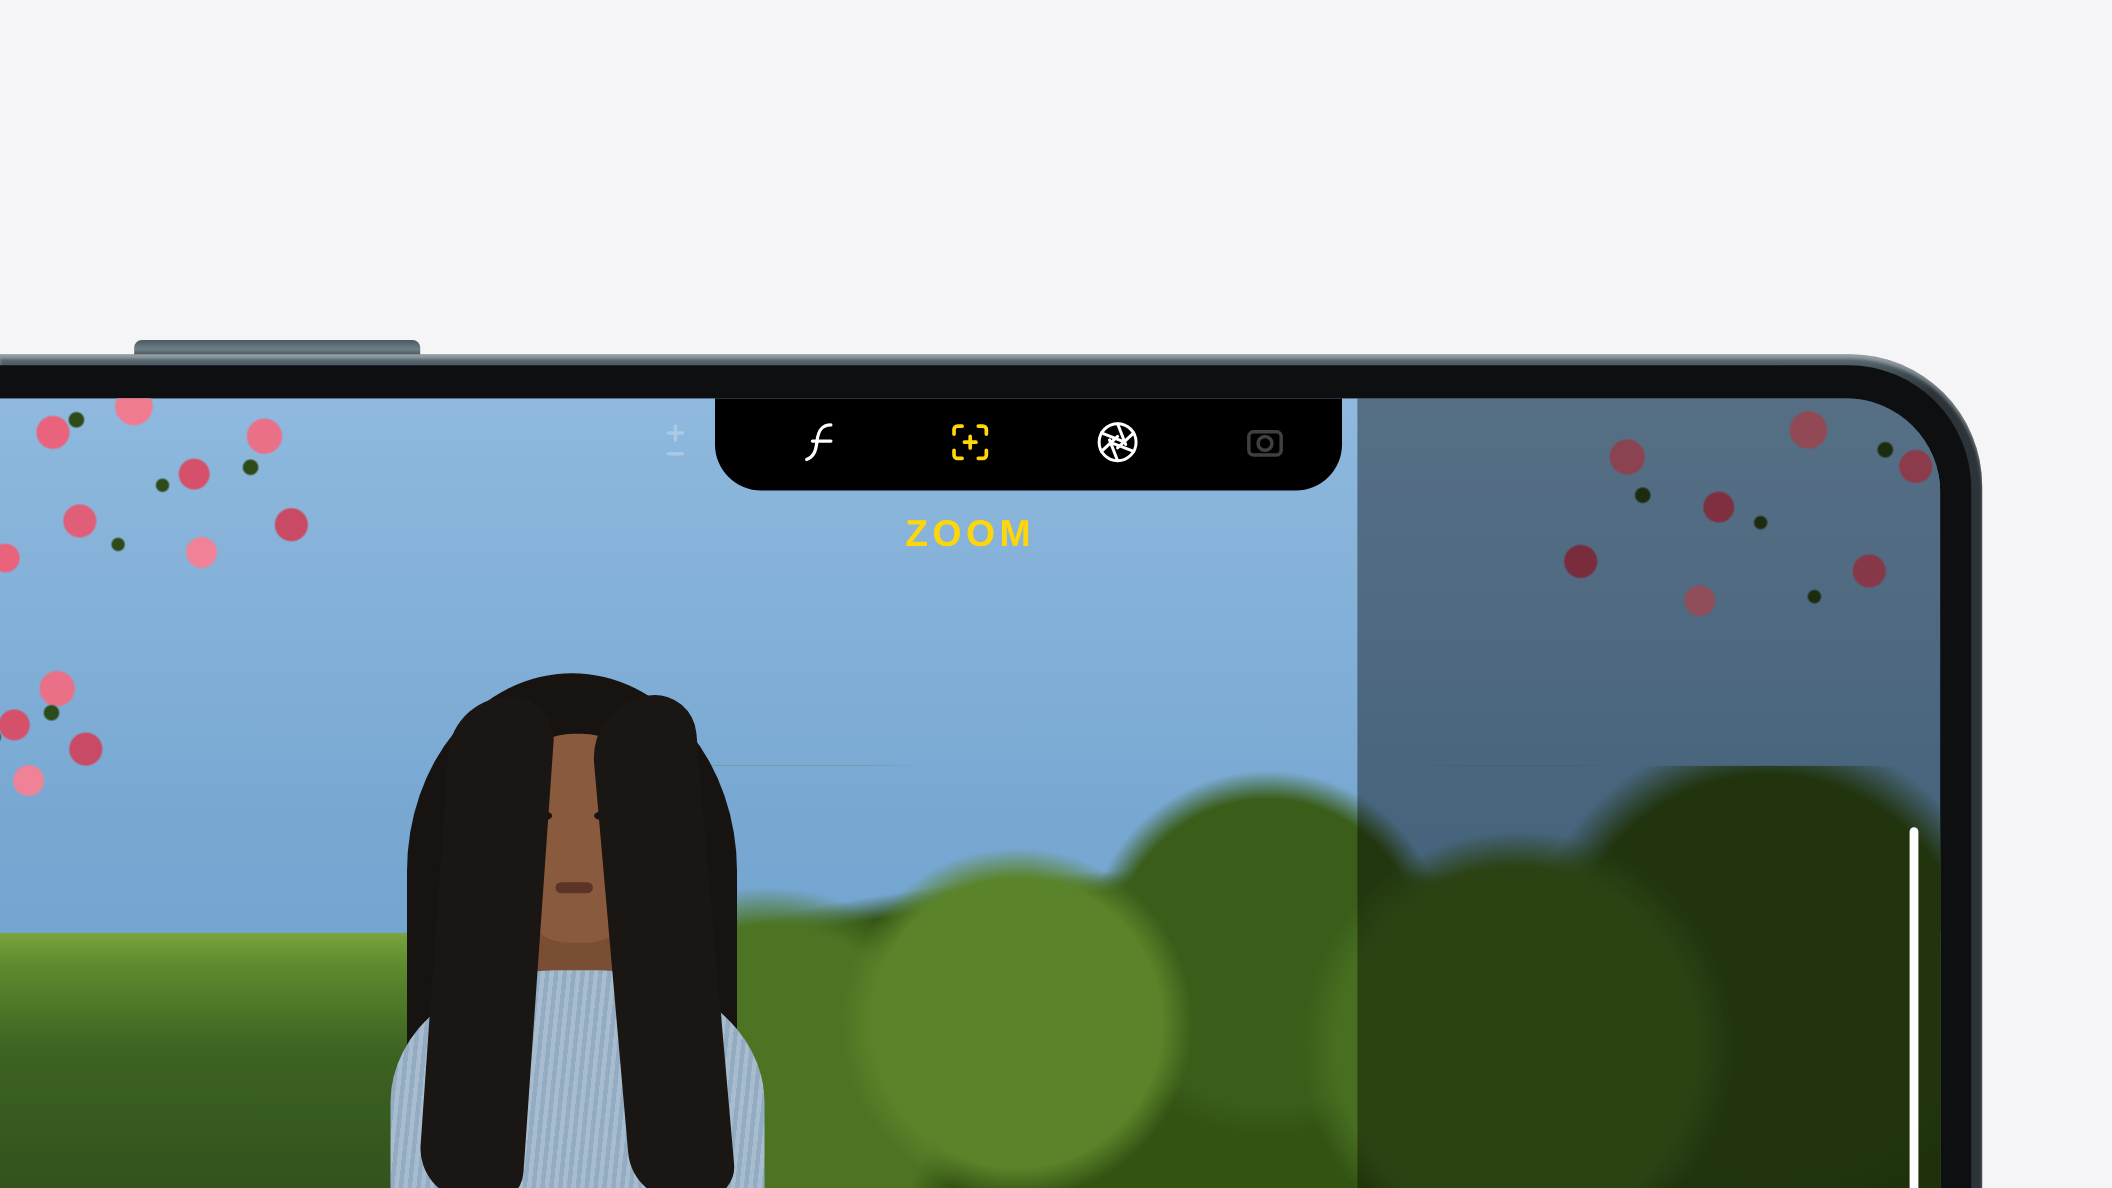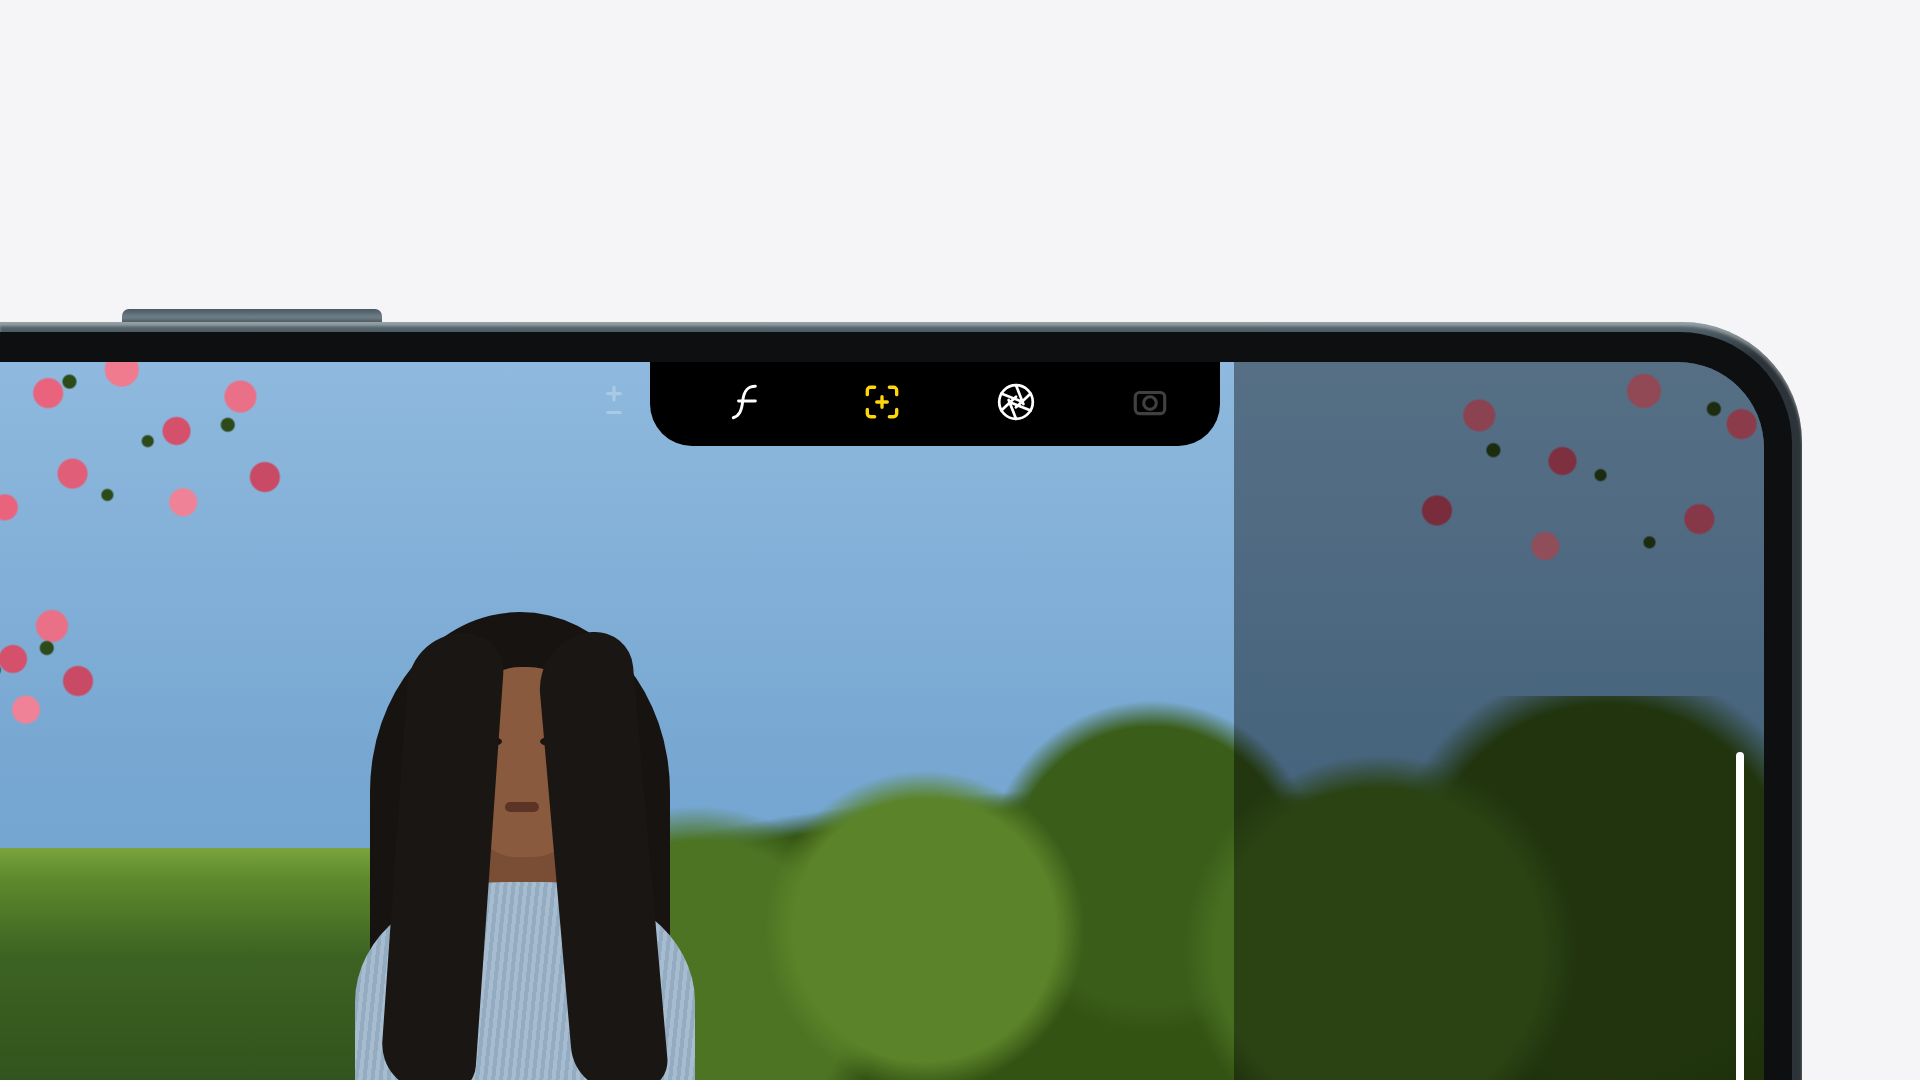--- a/index.html
+++ b/index.html
@@ -294,16 +294,17 @@
           <span>
             <svg viewBox="0 0 40 40" fill="none" stroke="currentColor" stroke-width="3" stroke-linecap="round">
               <rect x="6" y="11" width="28" height="20" rx="4"></rect>
               <circle cx="20" cy="21" r="6"></circle>
             </svg>
           </span>
         </div>
 
       </div>
 
+      <div class="overlay-label">ZOOM</div>
 
     </div>
   </div>
 </div>
 
 </body></html>

